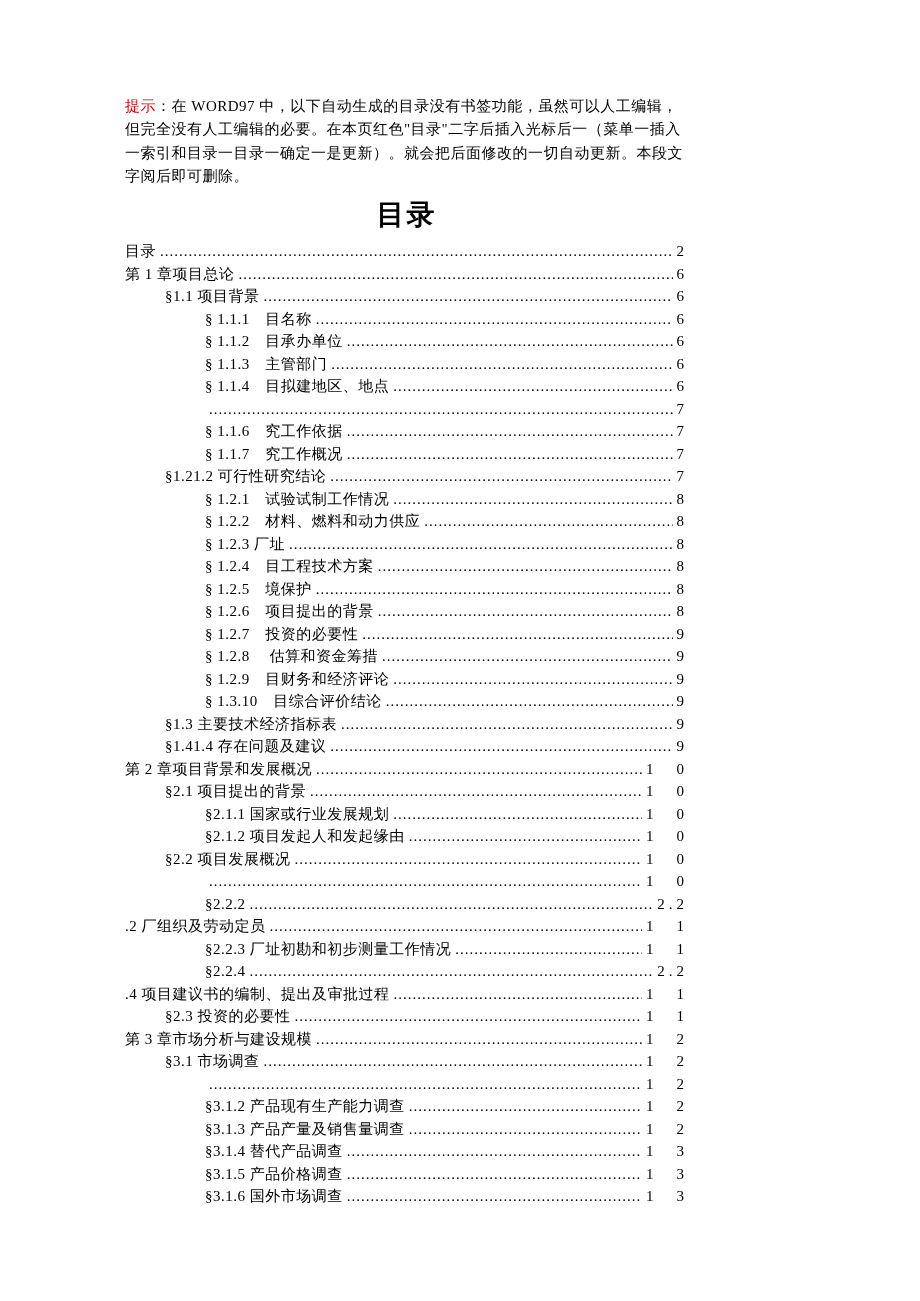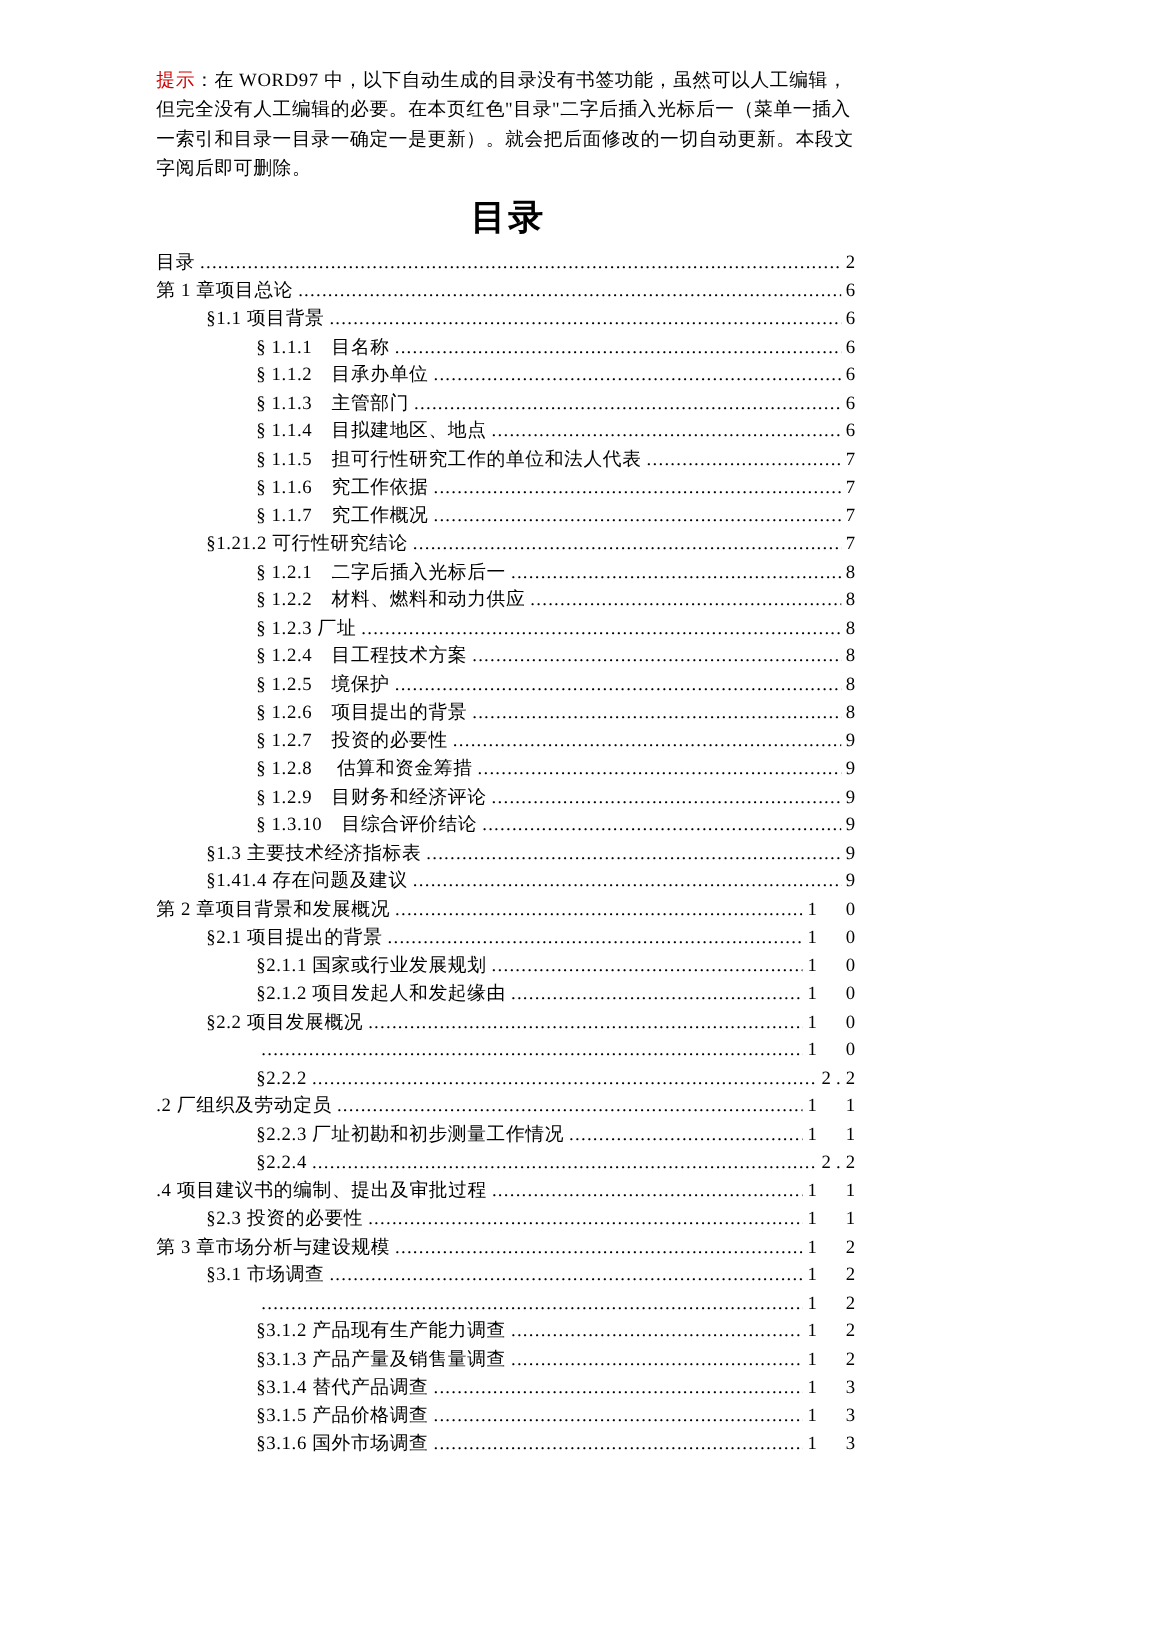--- a/index.html
+++ b/index.html
@@ -7,21 +7,21 @@
     padding: 0;
     background: #fff;
     font-family: "SimSun", "宋体", serif;
     font-size: 15px;
     color: #000;
   }
   .page {
     width: 808px;
     min-height: 1301px;
     box-sizing: border-box;
-    padding: 54px 120px 60px 125px;
+    padding: 95px 120px 60px 125px;
   }
   .hint {
     font-size: 15px;
     line-height: 1.55;
     letter-spacing: 0.5px;
   }
   .hint .red {
     color: #d00000;
   }
   .title {
@@ -102,41 +102,40 @@
         <span class="label">§ 1.1.3　主管部门</span>
         <span class="leader"></span>
         <span class="pg">6</span>
       </div>
       <div class="toc-row lvl-3">
         <span class="label">§ 1.1.4　目拟建地区、地点</span>
         <span class="leader"></span>
         <span class="pg">6</span>
       </div>
       <div class="toc-row lvl-3">
-        <span class="label">§ 1.1.5　担可行性研究工作的单位和法人代表</span>
         <span class="leader"></span>
         <span class="pg">7</span>
       </div>
       <div class="toc-row lvl-3">
         <span class="label">§ 1.1.6　究工作依据</span>
         <span class="leader"></span>
         <span class="pg">7</span>
       </div>
       <div class="toc-row lvl-3">
         <span class="label">§ 1.1.7　究工作概况</span>
         <span class="leader"></span>
         <span class="pg">7</span>
       </div>
       <div class="toc-row lvl-2">
         <span class="label">§1.21.2 可行性研究结论</span>
         <span class="leader"></span>
         <span class="pg">7</span>
       </div>
       <div class="toc-row lvl-3">
-        <span class="label">§ 1.2.1　二字后插入光标后一</span>
+        <span class="label">§ 1.2.1　试验试制工作情况</span>
         <span class="leader"></span>
         <span class="pg">8</span>
       </div>
       <div class="toc-row lvl-3">
         <span class="label">§ 1.2.2　材料、燃料和动力供应</span>
         <span class="leader"></span>
         <span class="pg">8</span>
       </div>
       <div class="toc-row lvl-3">
         <span class="label">§ 1.2.3 厂址</span>

